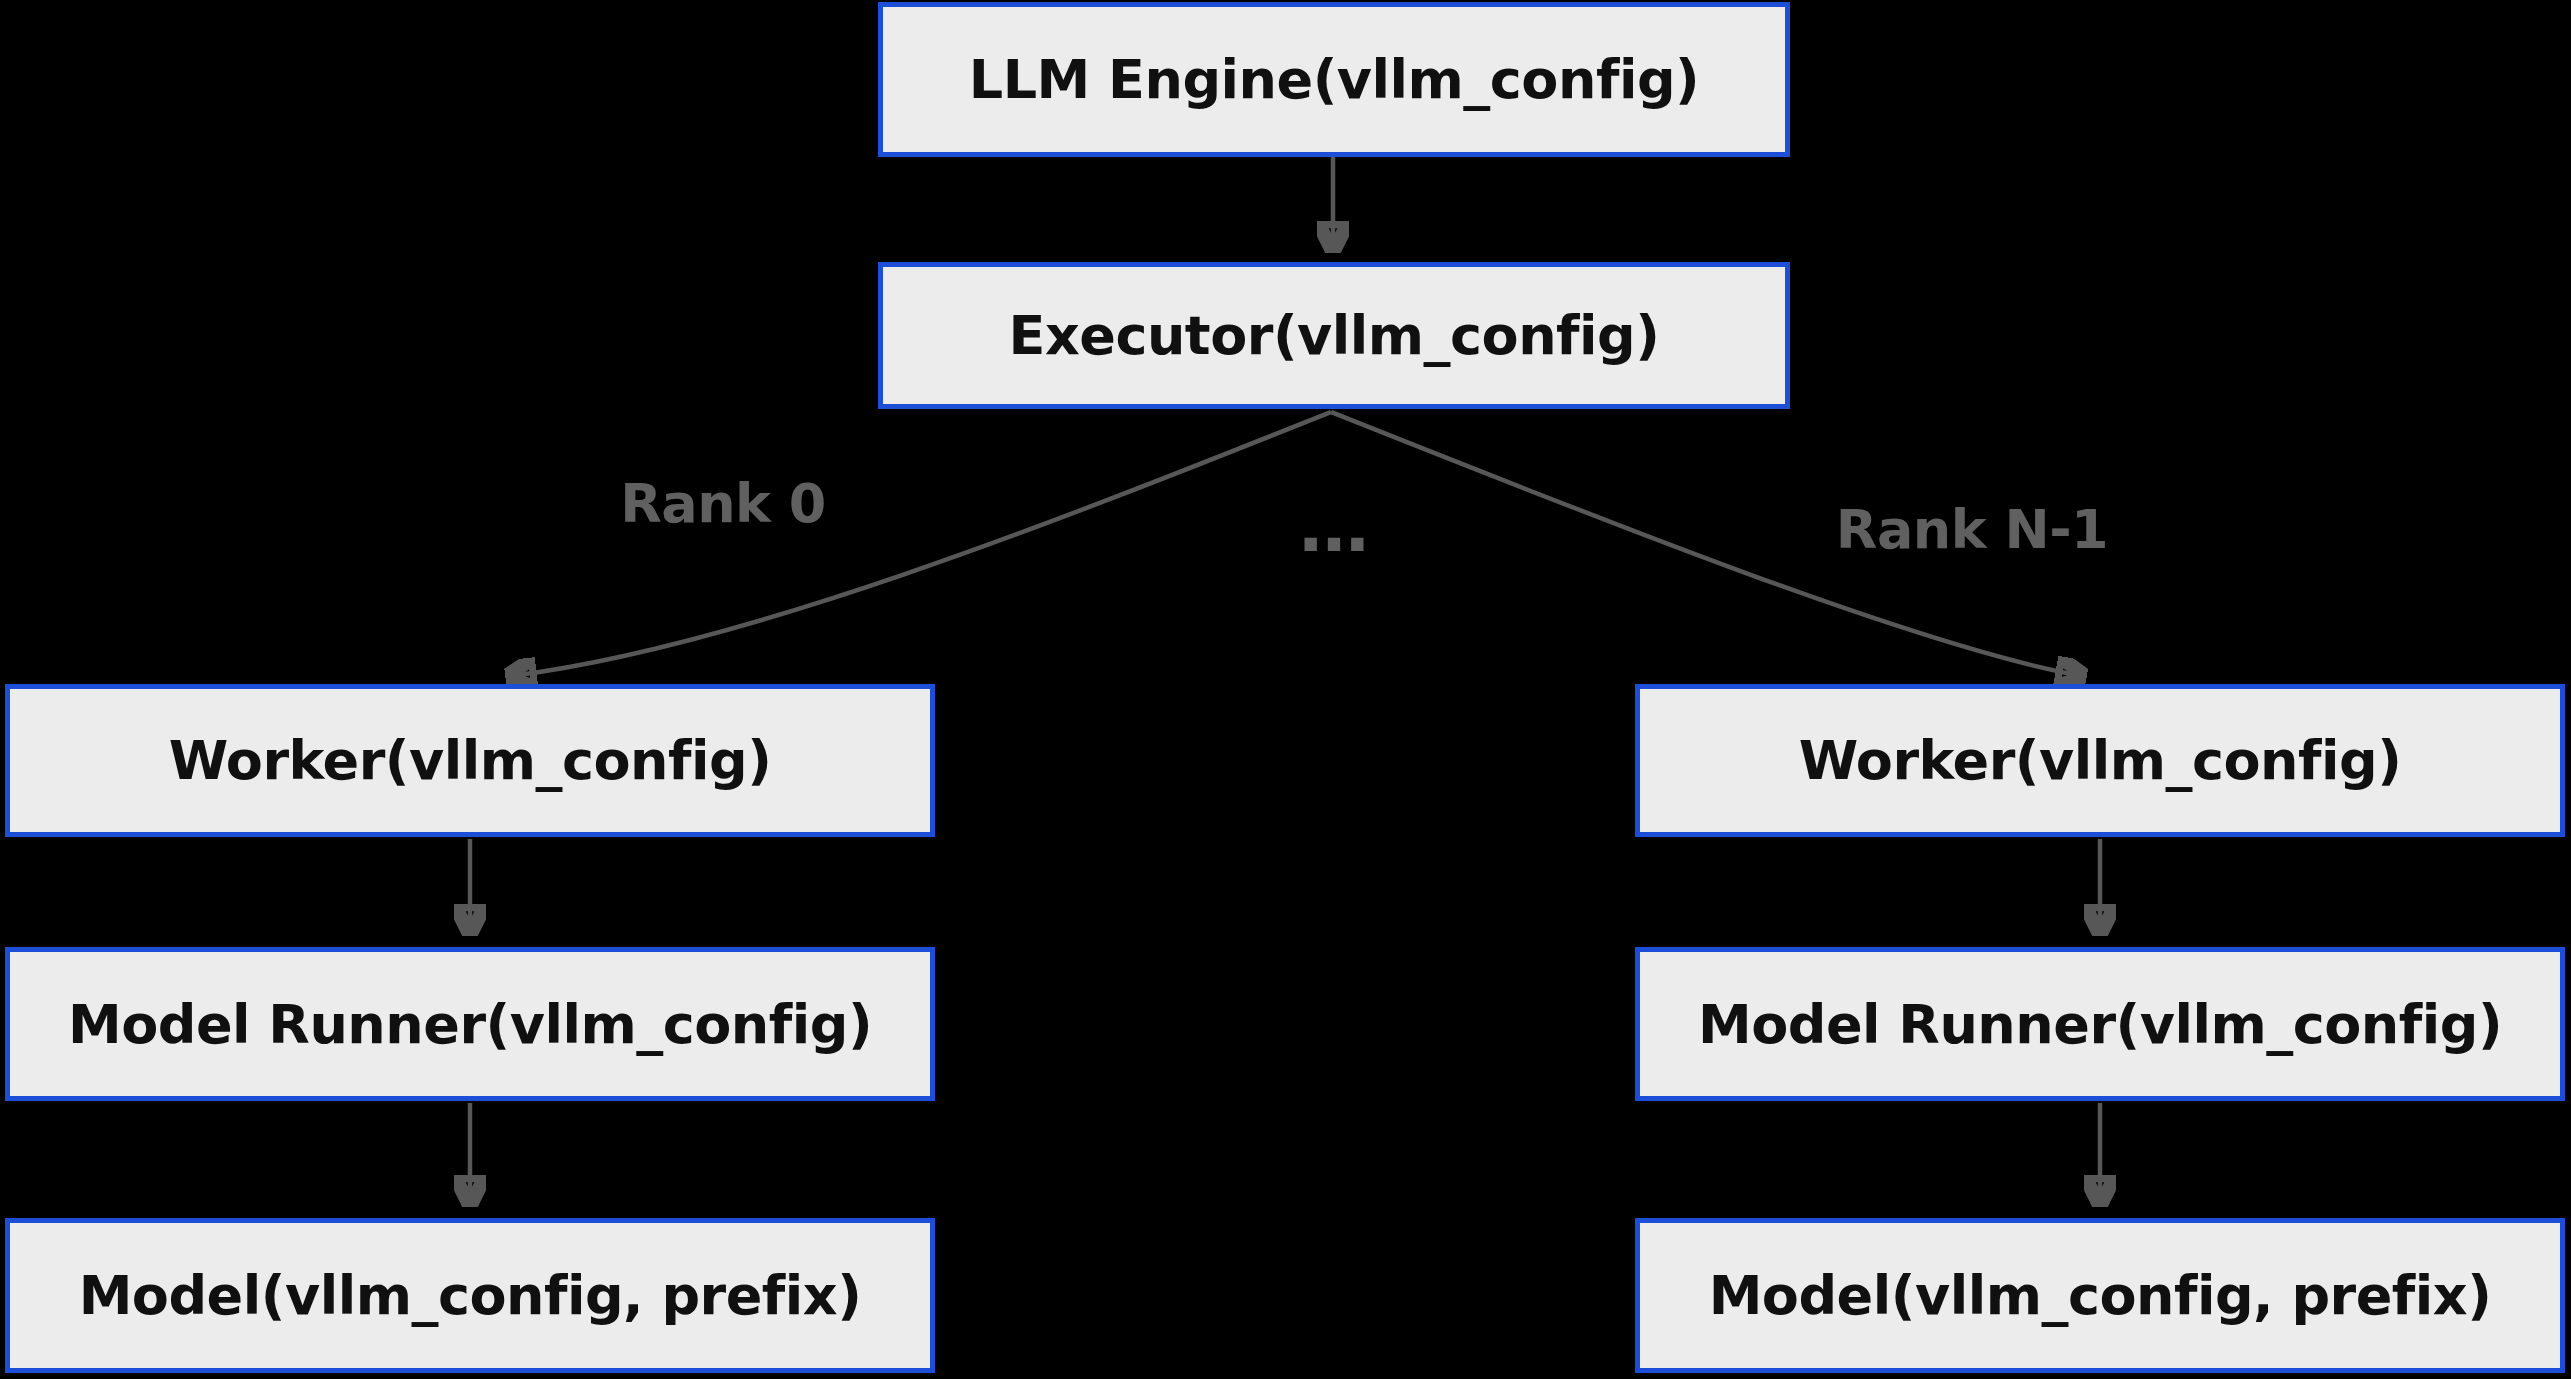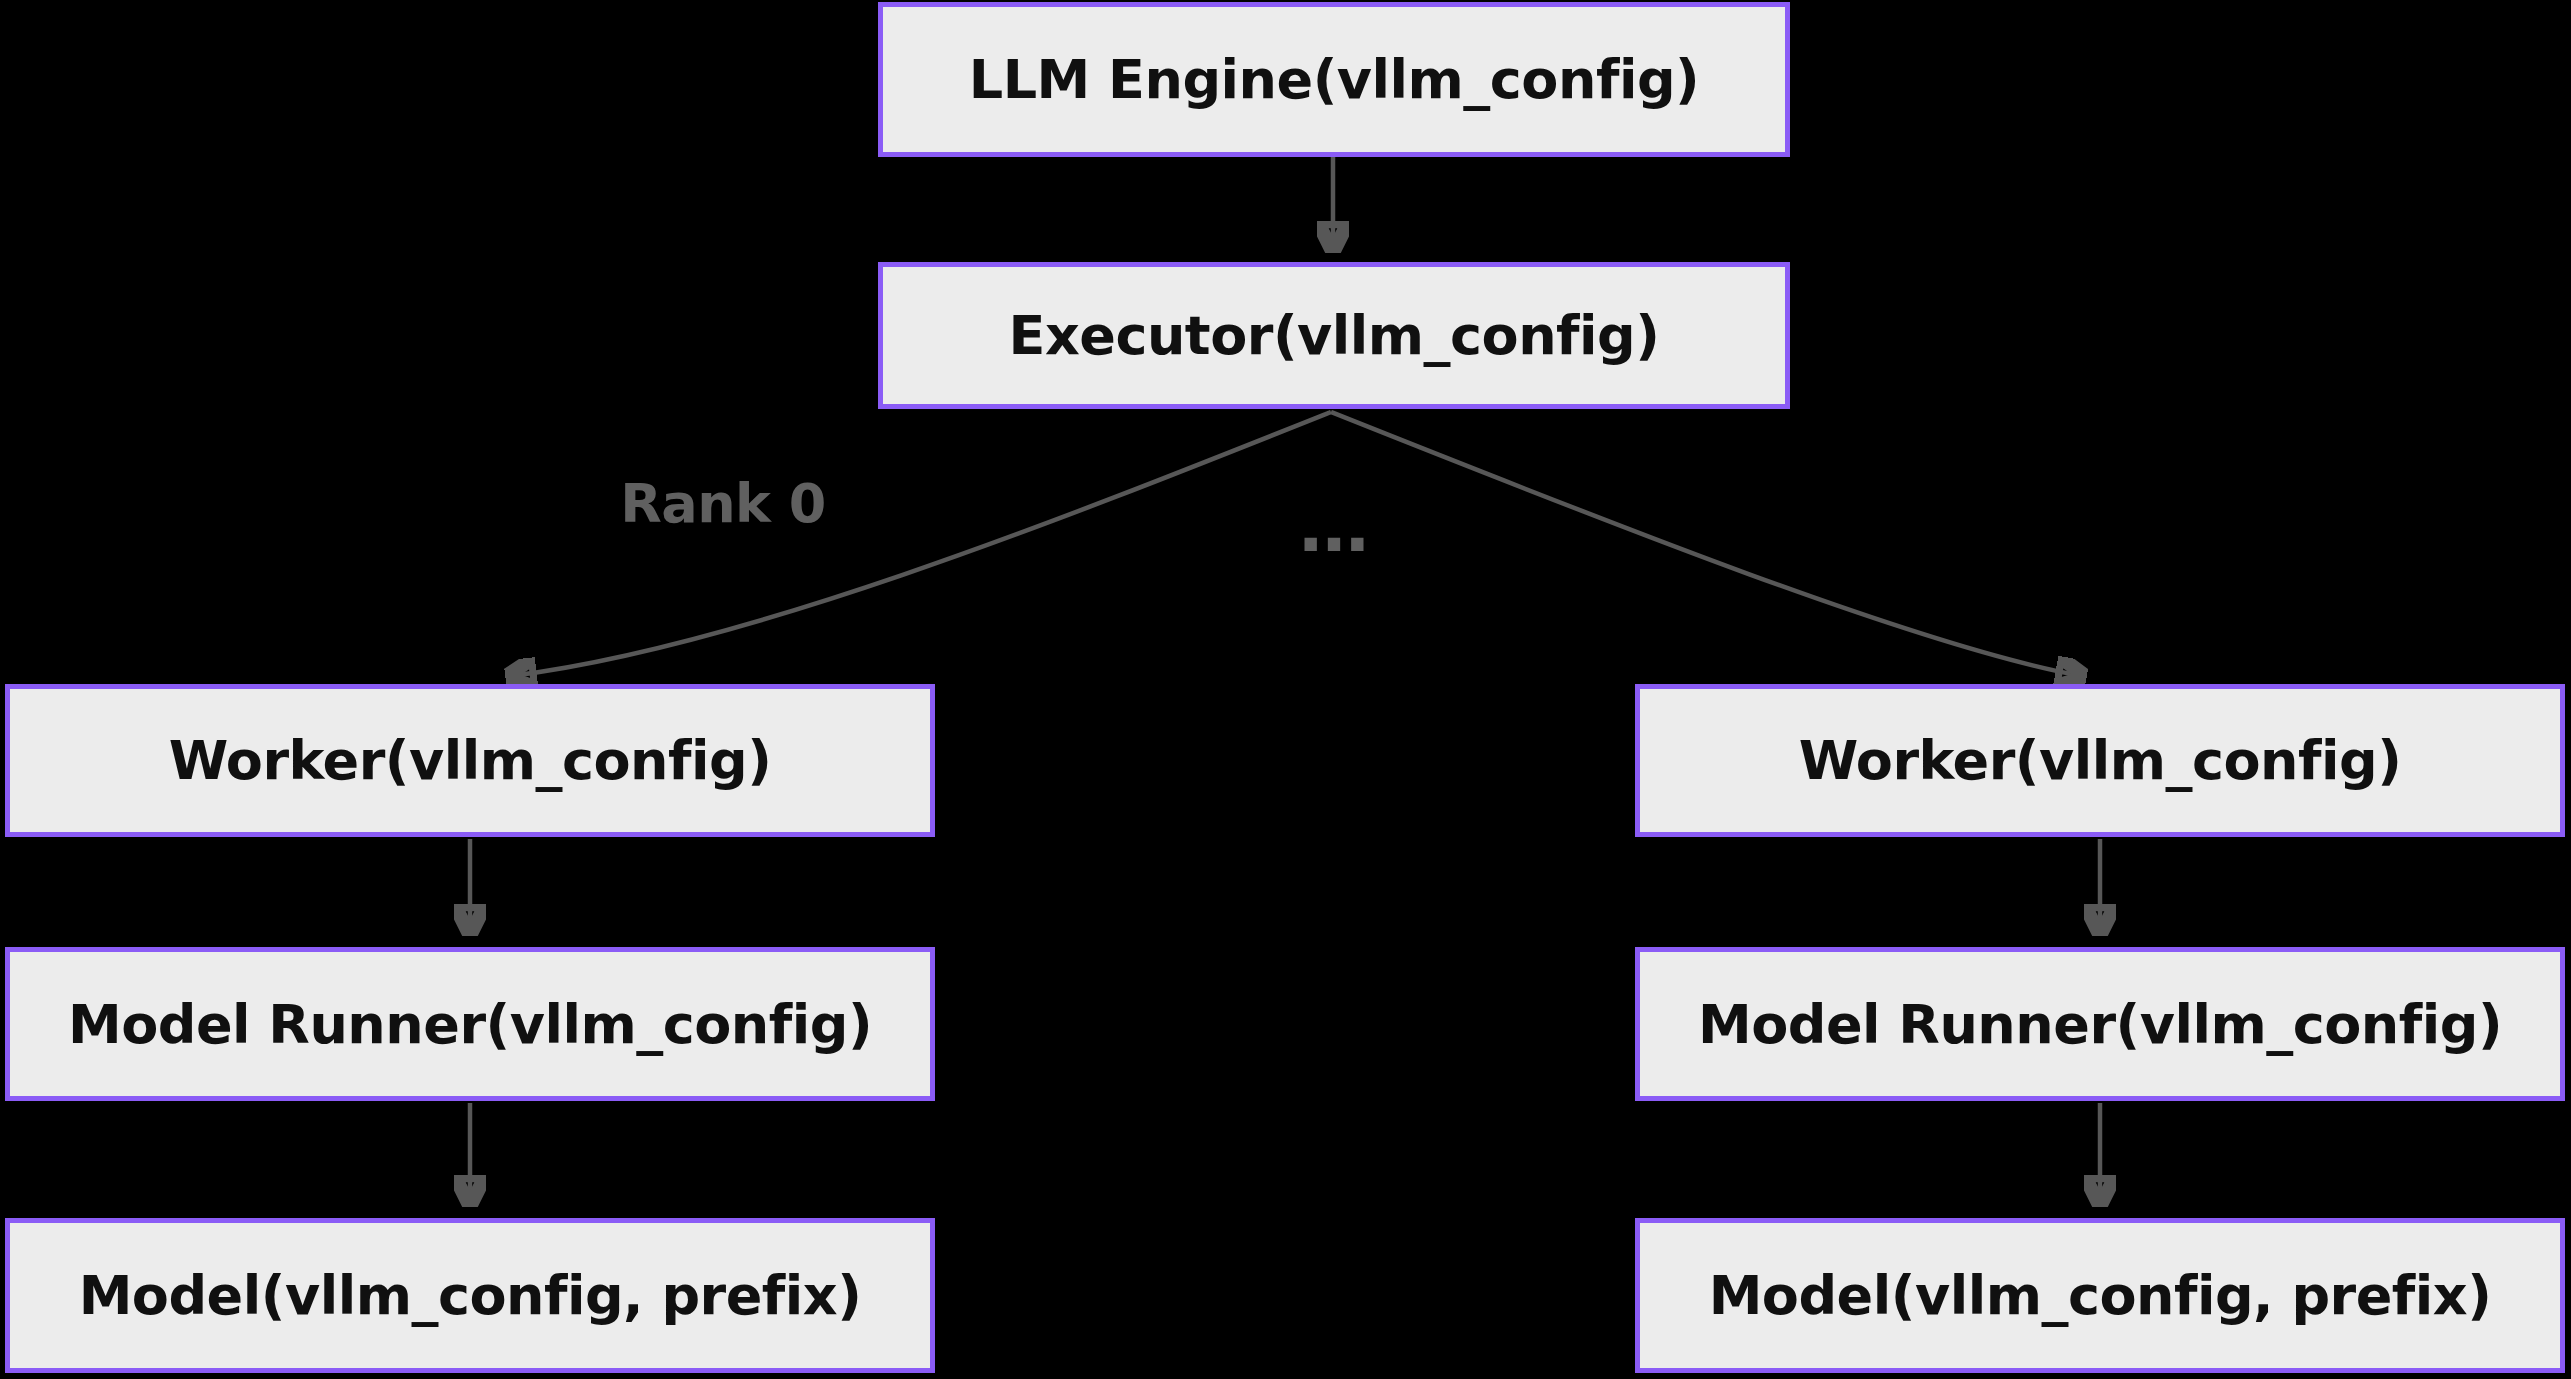--- a/index.html
+++ b/index.html
@@ -24,21 +24,21 @@
   }
   .edges-svg path, .edges-svg line {
     stroke: #575757;
     stroke-width: 4.5;
     fill: none;
   }
   .node {
     position: absolute;
     box-sizing: border-box;
     background: #ececec;
-    border: 5px solid #8b5cf6;
+    border: 5px solid #1d4ed8;
     display: flex;
     align-items: center;
     justify-content: center;
     color: #101010;
     font-size: 54px;
     font-weight: 600;
     letter-spacing: -0.5px;
     white-space: nowrap;
   }
   
@@ -106,14 +106,15 @@
   <div class="node n-runner-r">Model Runner(vllm_config)</div>
 
   <div class="node n-model-l">Model(vllm_config, prefix)</div>
 
   <div class="node n-model-r">Model(vllm_config, prefix)</div>
 
   <div class="edge-label el-rank0">Rank 0</div>
 
   <div class="edge-label el-dots">…</div>
 
+  <div class="edge-label el-rankn">Rank N-1</div>
 
 </div>
 
 </body></html>

